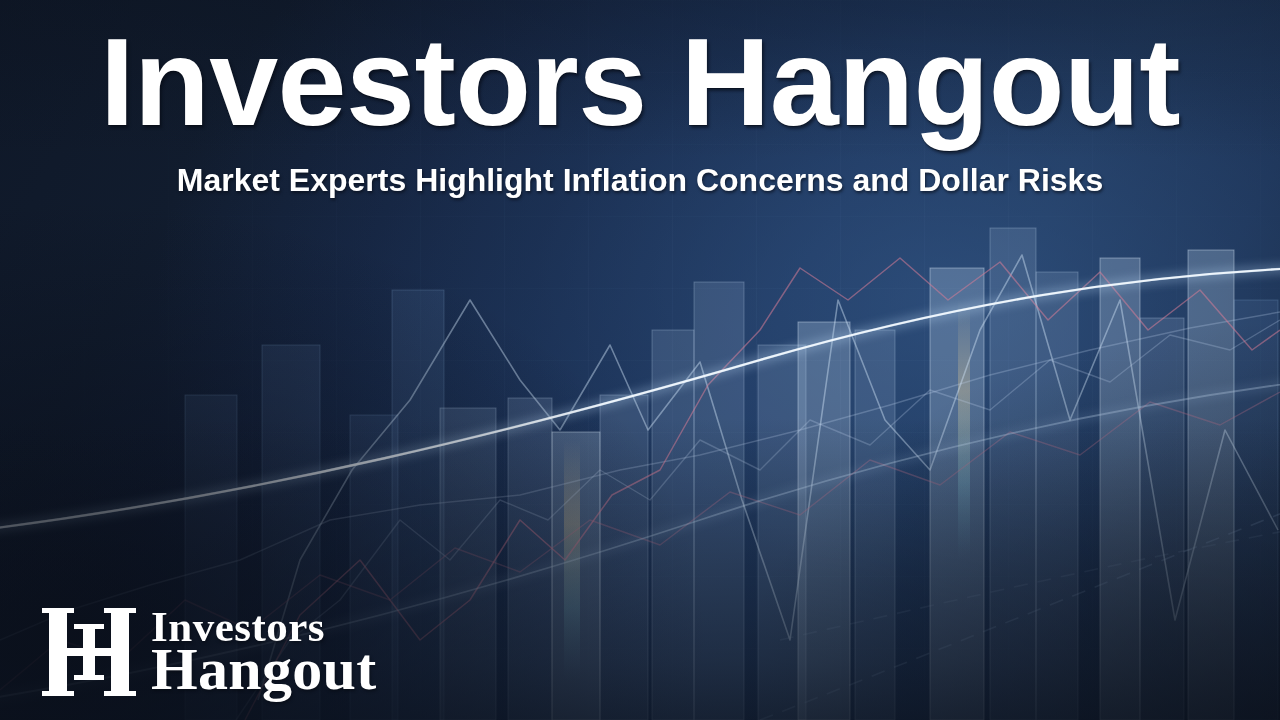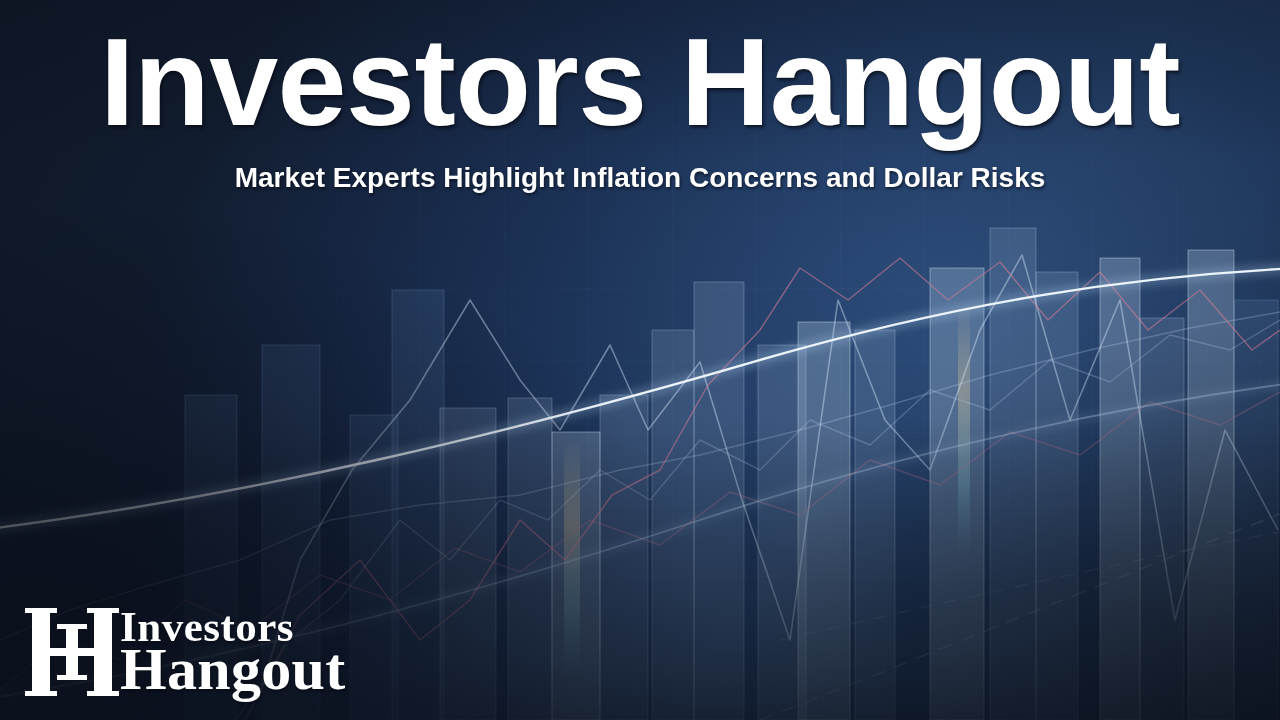--- a/index.html
+++ b/index.html
@@ -129,34 +129,35 @@
       2px 3px 3px rgba(6,10,18,0.55),
       0 1px 0 rgba(6,10,18,0.40);
     padding-top: 18px;
     white-space: nowrap;
   }
   #page-subtitle {
     margin: 0;
     padding-top: 14px;
     font-family: "Liberation Sans", sans-serif;
     font-weight: bold;
-    font-size: 28px;
+    font-size: 32px;
     line-height: 1.2;
     color: #ffffff;
     text-shadow: 1px 2px 3px rgba(6,10,18,0.60);
     white-space: nowrap;
   }
 
   
   #logo {
     position: absolute;
-    left: 24px;
+    left: 41px;
     bottom: 18px;
     display: flex;
     align-items: center;
+    gap: 14px;
   }
   #logo-mark {
     flex: 0 0 auto;
     width: 96px;
     height: 100px;
     display: block;
   }
   #logo-wordmark {
     display: flex;
     flex-direction: column;

